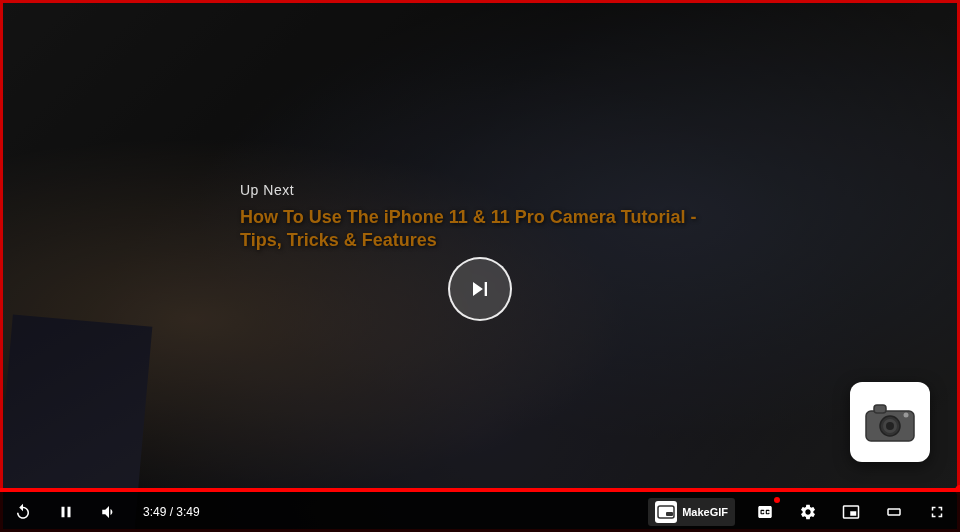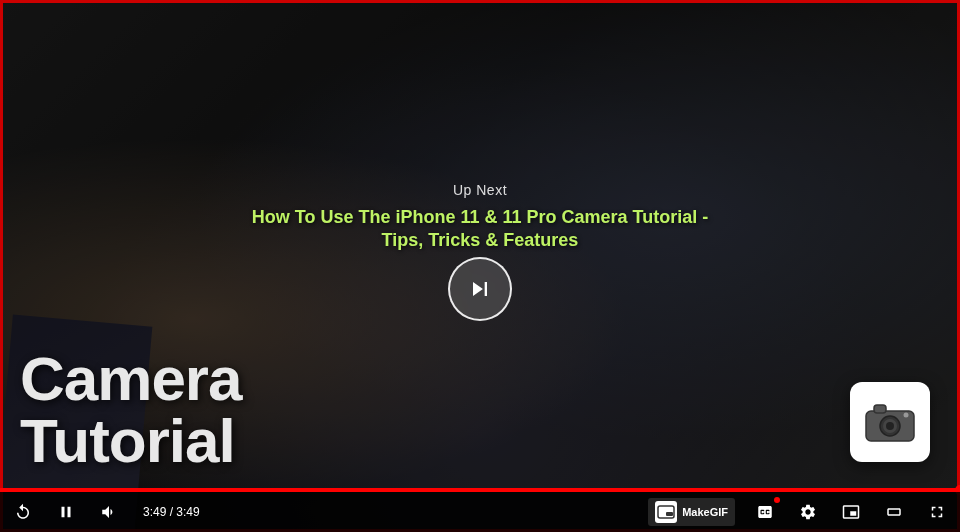--- a/index.html
+++ b/index.html
@@ -78,35 +78,35 @@
       line-height: 1.0;
       letter-spacing: -1px;
     }
 
     
     .up-next-panel {
       position: absolute;
       top: 50%;
       left: 50%;
       transform: translate(-50%, -55%);
-      text-align: center;
+      text-align: left;
       z-index: 6;
     }
 
     .up-next-label {
       font-size: 14px;
       color: rgba(255,255,255,0.85);
       letter-spacing: 0.5px;
       margin-bottom: 8px;
     }
 
     .up-next-title {
       font-size: 18px;
       font-weight: 700;
-      color: #bef264;
+      color: #a16207;
       max-width: 600px;
       margin: 0 auto 4px;
       text-shadow: 1px 1px 4px rgba(0,0,0,0.8);
       line-height: 1.3;
     }
 
     .up-next-channel {
       font-size: 13px;
       color: rgba(255,255,255,0.75);
       margin-bottom: 22px;
@@ -294,24 +294,20 @@
   <div class="video-bg">
 
     <div class="iphone-1"></div>
     <div class="iphone-2"></div>
   </div>
 
   <div class="video-overlay"></div>
 
   <div class="video-border"></div>
 
-  <div class="camera-text">
-    <div class="line1">Camera</div>
-    <div class="line2">Tutorial</div>
-  </div>
 
   <div class="camera-icon-badge">
     <svg width="52" height="42" viewBox="0 0 52 42">
       <rect x="2" y="10" width="48" height="30" rx="5" ry="5" fill="#555" stroke="#333" stroke-width="1.5"></rect>
       <circle cx="26" cy="25" r="10" fill="#333" stroke="#222" stroke-width="1.5"></circle>
       <circle cx="26" cy="25" r="7" fill="#444"></circle>
       <circle cx="26" cy="25" r="4" fill="#222"></circle>
       <rect x="10" y="4" width="12" height="8" rx="3" fill="#555" stroke="#333" stroke-width="1.5"></rect>
       <circle cx="42" cy="14" r="2.5" fill="#999"></circle>
     </svg>

